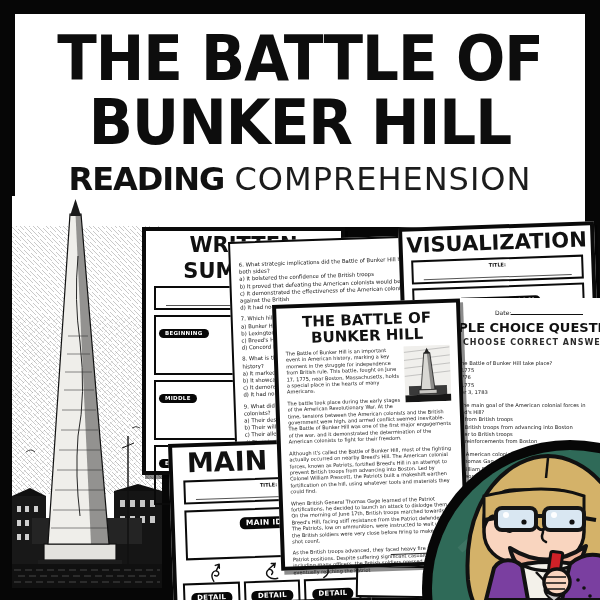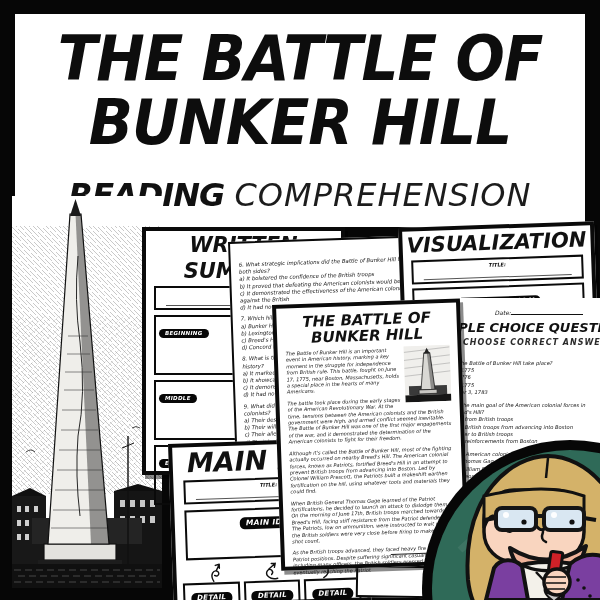--- a/index.html
+++ b/index.html
@@ -1,22 +1,22 @@
 <!DOCTYPE html>
 <html><head>
 <meta charset="utf-8">
 <style>
   html,body{margin:0;padding:0;background:#000;}
   .canvas{position:relative;width:600px;height:600px;background:#060606;overflow:hidden;
-          font-family:"DejaVu Sans",sans-serif;color:#111;font-style:italic;}
+          font-family:"DejaVu Sans",sans-serif;color:#111;}
   
   .header{position:absolute;left:15px;top:14px;width:570px;height:213px;background:#fff;z-index:5;text-align:center;}
   .h1{font-weight:800;font-size:58px;line-height:64px;letter-spacing:-1px;color:#0d0d0d;transform:scaleY(1.08);}
   .h1.first{margin-top:12px;}
-  .subtitle{margin-top:22px;font-size:32px;color:#111;white-space:nowrap;}
+  .subtitle{margin-top:6px;font-size:32px;color:#111;white-space:nowrap;}
   .subtitle .b{font-weight:800;letter-spacing:-1px;}
   .subtitle .l{font-weight:400;letter-spacing:1px;color:#1c1c1c;}
   
   .engraving{position:absolute;left:12px;top:196px;width:150px;height:392px;background:#fff;z-index:10;overflow:hidden;}
   .engraving .sky{position:absolute;left:0;top:30px;width:150px;height:268px;
       background:repeating-linear-gradient(48deg,rgba(0,0,0,0) 0 2.6px,rgba(10,10,10,.22) 2.6px 3.2px);}
   .engraving .sky2{position:absolute;left:0;top:120px;width:150px;height:178px;
       background:repeating-linear-gradient(-40deg,rgba(0,0,0,0) 0 4px,rgba(10,10,10,.10) 4px 4.6px);}
   .engraving svg{position:absolute;left:0;top:0;}
   

